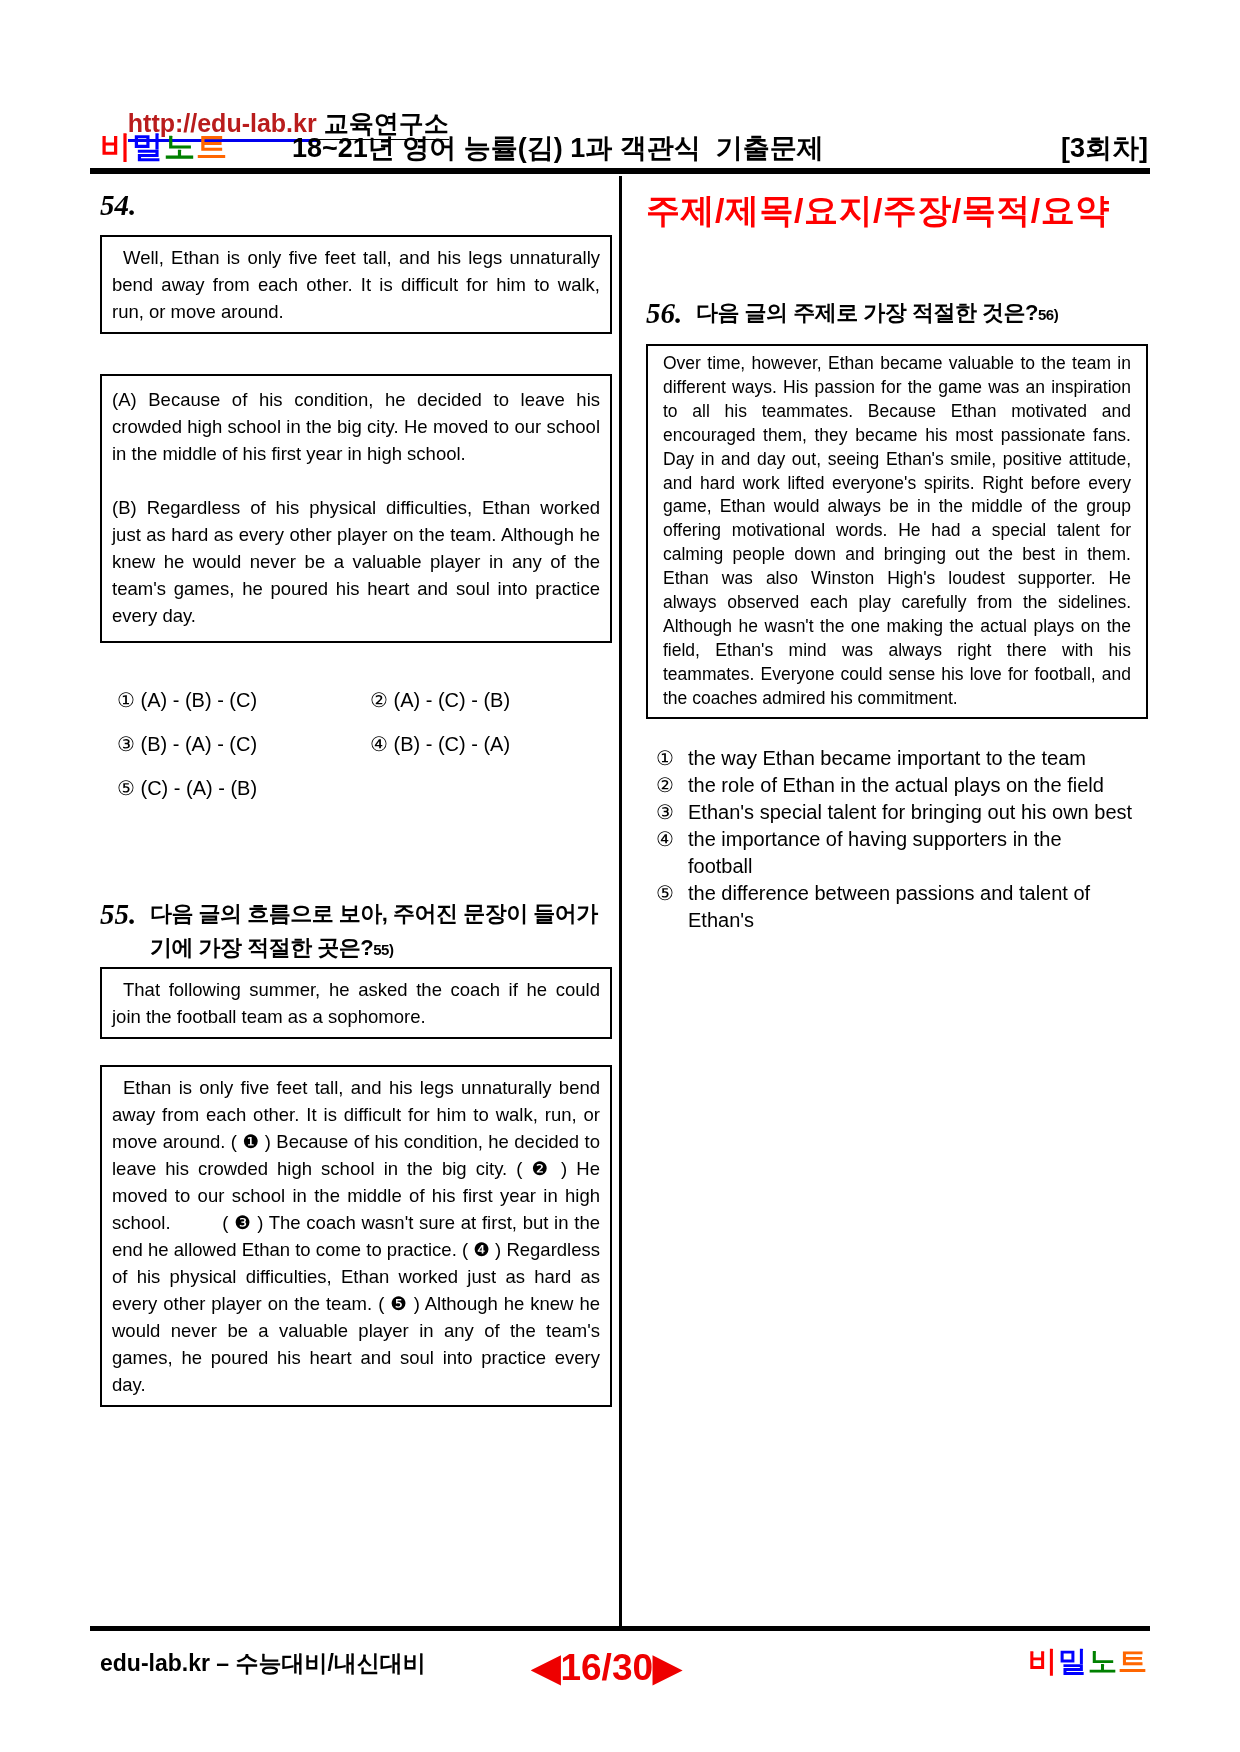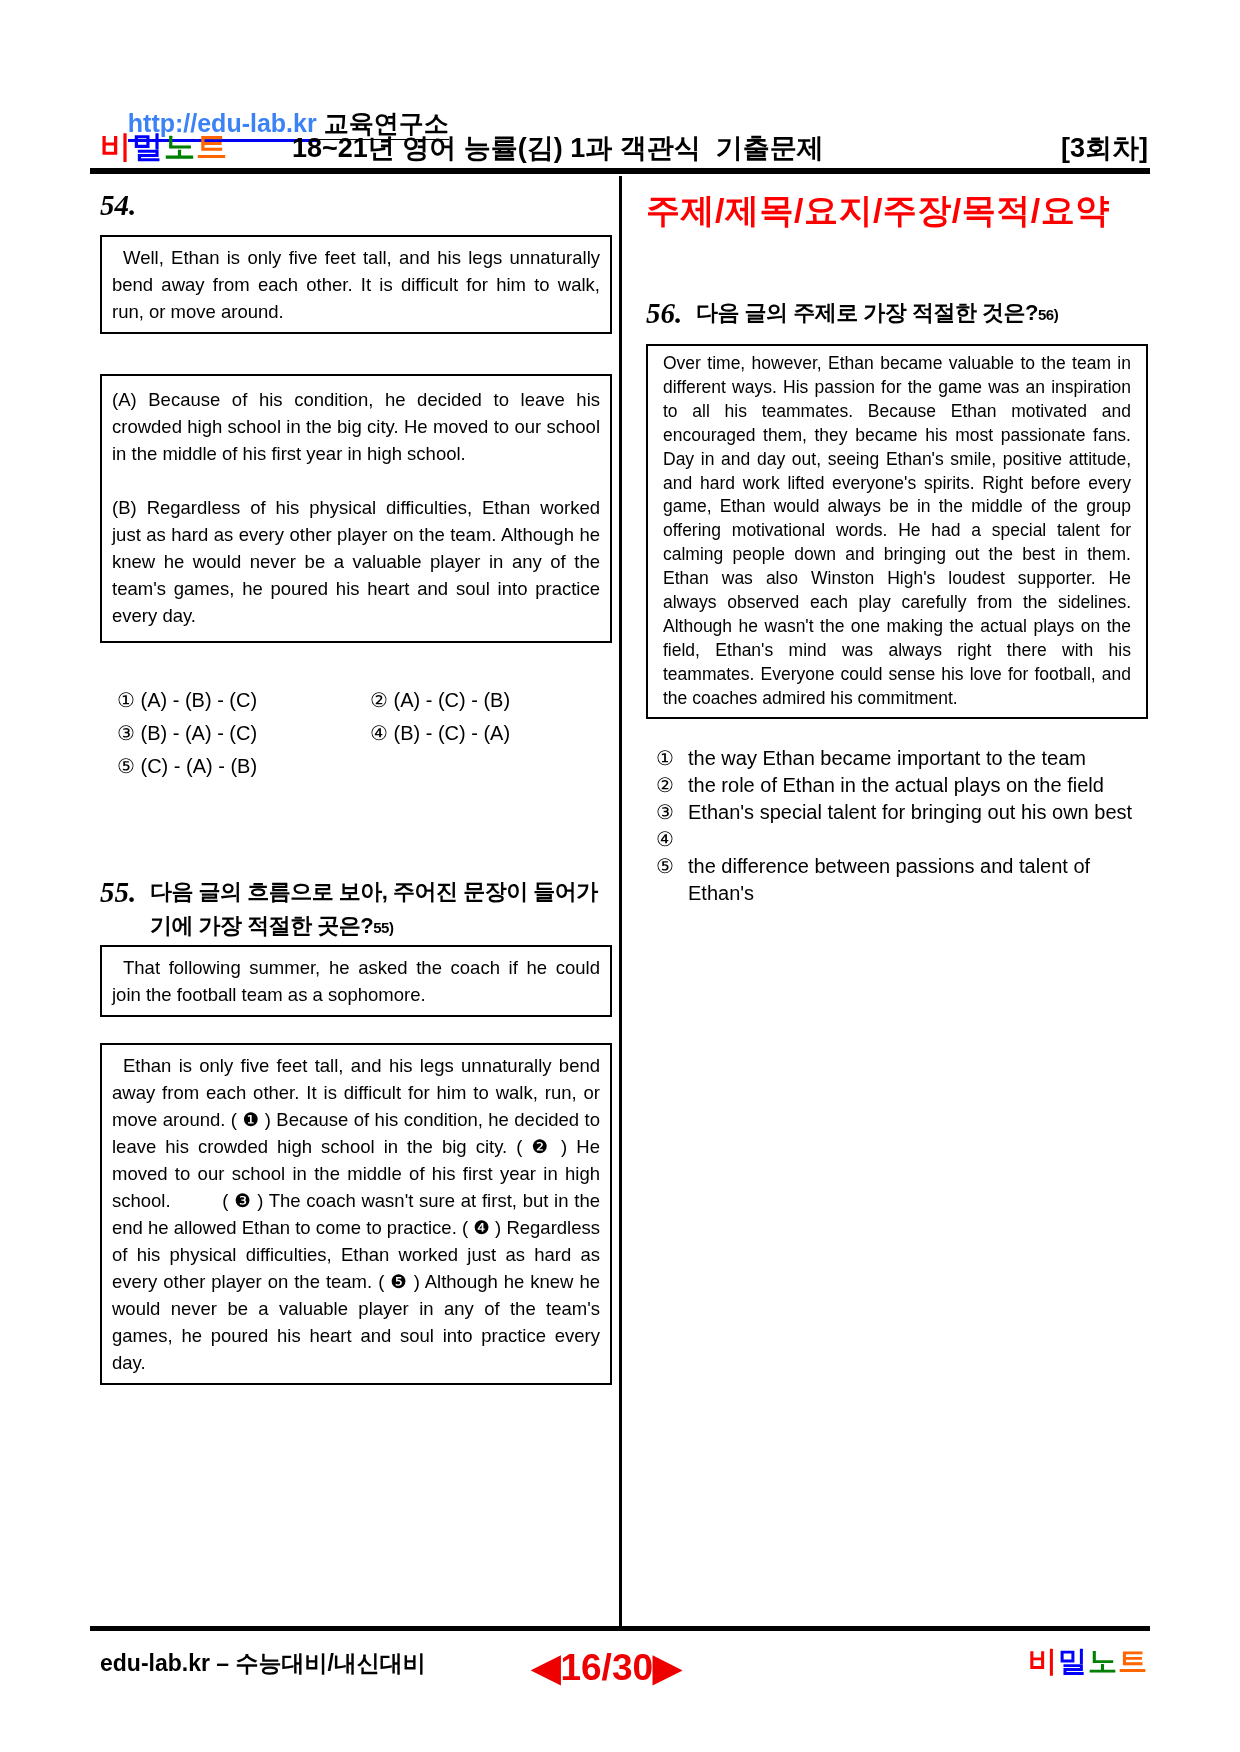--- a/index.html
+++ b/index.html
@@ -12,21 +12,21 @@
     font-family: "Liberation Sans", sans-serif;
     color: #000000;
     overflow: hidden;
   }
 
   
   .hdr-url-line {
     position: absolute; left: 100px; top: 78px;
     font-size: 25px; font-weight: bold; white-space: pre;
   }
-  .hdr-url { color: #3b82f6; border-bottom: 3px solid #0000ee; padding-bottom: 2px; text-decoration: none; }
+  .hdr-url { color: #b91c1c; border-bottom: 3px solid #0000ee; padding-bottom: 2px; text-decoration: none; }
   .hdr-org { color: #000000; border-bottom: 1px solid #000000; padding-bottom: 2px; }
 
   .hdr-title-line {
     position: absolute; left: 100px; top: 126px; width: 1048px;
     display: flex; align-items: baseline;
   }
   .brand { font-size: 31px; font-weight: 900; letter-spacing: 1px; white-space: pre; }
   .hdr-main-title { font-size: 27px; font-weight: 700; margin-left: 64px; white-space: pre; }
   .hdr-round { font-size: 27px; font-weight: 800; margin-left: auto; white-space: pre; }
 
@@ -59,21 +59,21 @@
     font-size: 18.5px; line-height: 27px;
     text-align: justify;
   }
   .indent { text-indent: 11px; }
   .para { margin-bottom: 27px; }
   .para:last-child { margin-bottom: 0; }
 
   
   .opt-grid {
     display: grid; grid-template-columns: 253px 1fr;
-    padding-left: 17px; row-gap: 7px;
+    padding-left: 17px; row-gap: 18px;
     font-size: 20px; line-height: 26px; white-space: pre;
   }
 
   
   .section-title {
     color: #ff0000; font-size: 34px; font-weight: 900;
     letter-spacing: 0.5px; white-space: pre;
   }
   .box-r { font-size: 17.5px; line-height: 23.9px; padding: 6px 15px; }
 
@@ -158,20 +158,22 @@
       <div class="opt-item">
         <span class="opt-num">②</span>
         <span class="opt-text">the role of Ethan in the actual plays on the field</span>
       </div>
       <div class="opt-item">
         <span class="opt-num">③</span>
         <span class="opt-text">Ethan's special talent for bringing out his own best</span>
       </div>
       <div class="opt-item">
         <span class="opt-num">④</span>
+        <span class="opt-text">the importance of having supporters in the
+football</span>
       </div>
       <div class="opt-item">
         <span class="opt-num">⑤</span>
         <span class="opt-text">the difference between passions and talent of
 Ethan's</span>
       </div>
     </div>
 
   </div>
 

